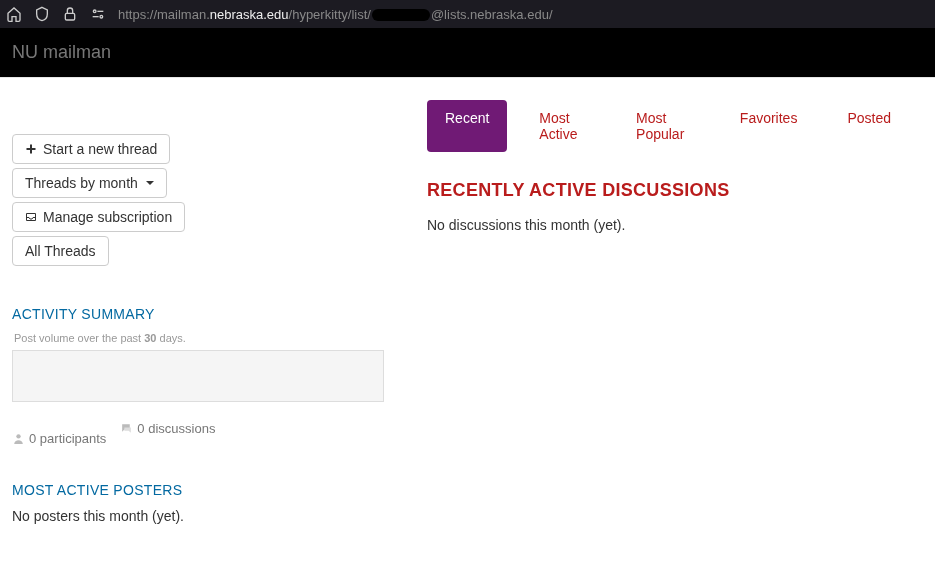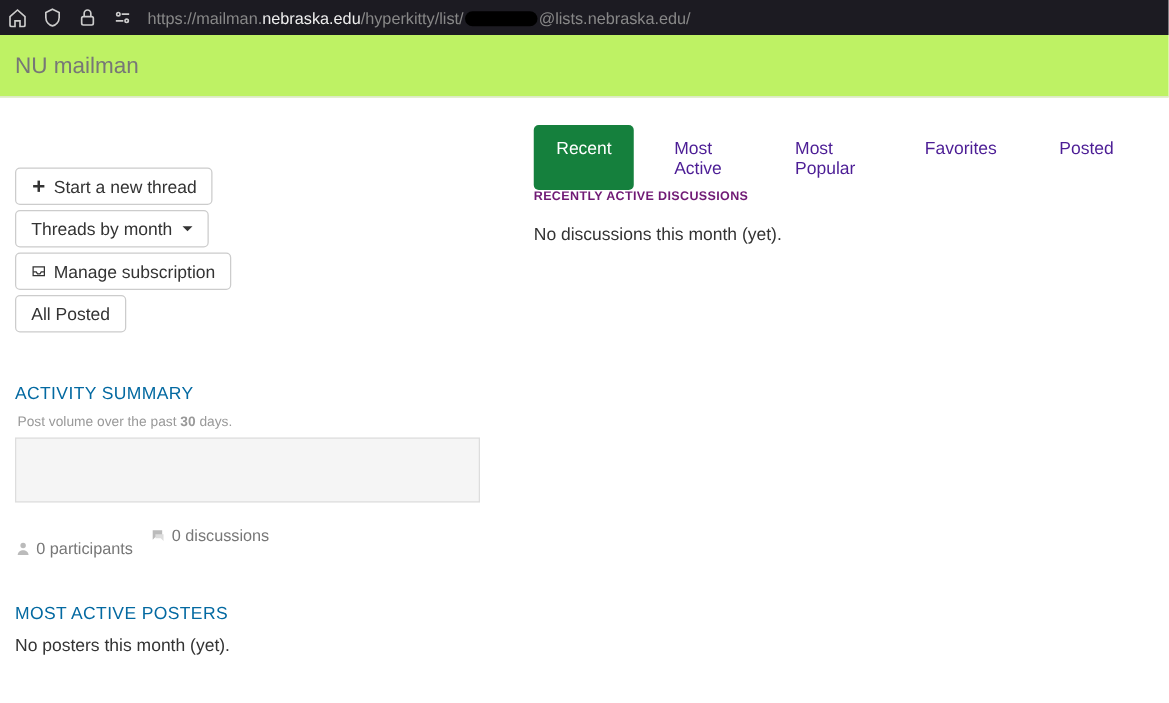--- a/index.html
+++ b/index.html
@@ -29,21 +29,21 @@
       display: inline-block;
       width: 58px;
       height: 12px;
       background: #000;
       border-radius: 6px;
       vertical-align: middle;
       margin: 0 1px;
     }
     
     .site-header {
-      background: #bef264;
+      background: #000000;
       border-bottom: 1px solid #e7e7e7;
       padding: 14px 12px;
     }
     .site-title {
       color: #777;
       font-size: 18px;
       font-weight: 400;
     }
     
     .page-body {
@@ -135,32 +135,33 @@
       padding: 0 12px;
     }
     .tabs {
       display: flex;
       gap: 0;
       margin-top: 2px;
     }
     .tab {
       padding: 10px 18px;
       font-size: 14px;
-      color: #4c1d95;
+      color: #b91c1c;
       cursor: pointer;
       border-radius: 4px;
       margin-right: 14px;
     }
     .tab.active {
-      background: #15803d;
+      background: #701a75;
       color: #fff;
     }
     .subheading {
-      color: #701a75;
-      font-size: 10px;
+      color: #b91c1c;
+      font-size: 18px;
+      margin-top: 28px;
       letter-spacing: 0.3px;
     }
     .empty-msg {
       margin-top: 16px;
       font-size: 14px;
       color: #333;
     }
   </style>
 </head>
 <body>
@@ -218,21 +219,21 @@
       <button class="btn">
         <span class="btn-icon">
           <svg viewBox="0 0 24 24" fill="currentColor">
               <path d="M3 5h18v14H3z" fill="none" stroke="currentColor" stroke-width="2"></path>
               <path d="M3 13h5l2 3h4l2-3h5" fill="none" stroke="currentColor" stroke-width="2"></path>
             </svg>
         </span>
         <span>Manage subscription</span>
       </button>
       <button class="btn">
-        <span>All Posted</span>
+        <span>All Threads</span>
       </button>
     </div>
 
     <h3 class="section-heading">ACTIVITY SUMMARY</h3>
     <div class="mini-label">
       Post volume over the past <b>30</b> days.
     </div>
     <div class="chart-placeholder"></div>
 
     <div class="stats-row">

